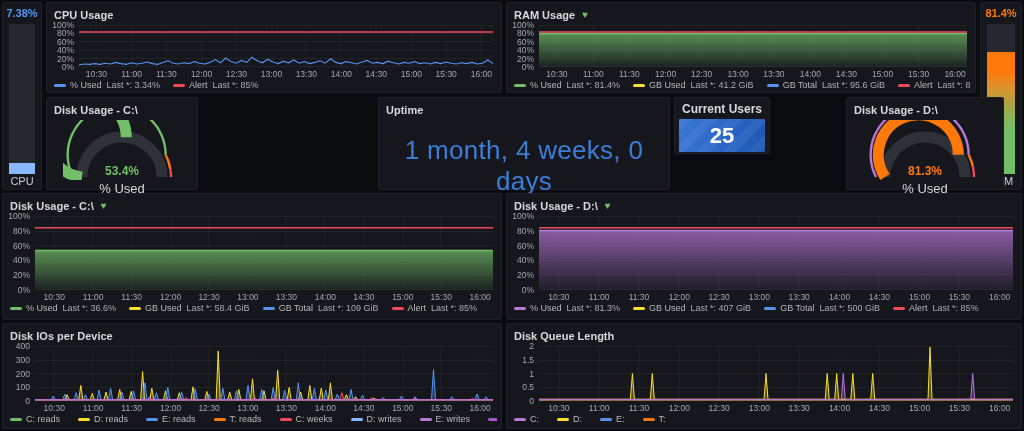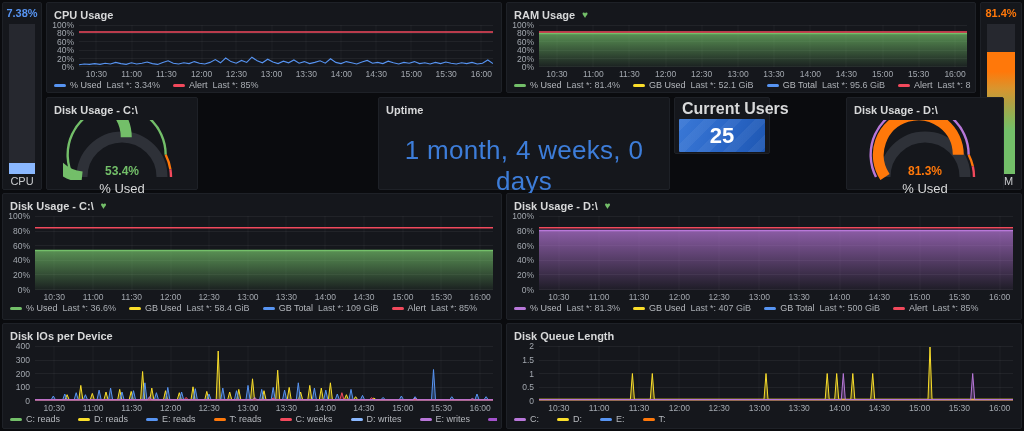--- a/index.html
+++ b/index.html
@@ -46,21 +46,21 @@
   .bar-label{position:absolute;bottom:2px;left:0;right:0;text-align:center;font-size:11px;color:#c9cbce;}
   #p-cpu-bar .bar-value{color:#5794F2;}
   #p-ram-bar .bar-value{color:#FF780A;}
   
   .gauge-wrap{text-align:center;margin-top:1px;}
   .gauge-unit{text-align:center;font-size:13px;color:#d8d9da;margin-top:-3px;}
   
   .uptime-value{text-align:center;font-size:26px;font-weight:500;color:#3d7dd9;margin-top:16px;letter-spacing:0.3px;}
   
   #p-users{padding:2px 3px 3px;}
-  #p-users .p-title{padding:2px 4px 2px;font-size:16px;height:14px;font-weight:600;}
+  #p-users .p-title{padding:2px 4px 2px;font-size:12px;height:14px;font-weight:600;}
   .users-box{height:33px;margin:1px 1px 0;border-radius:1px;display:flex;align-items:center;justify-content:center;
      background:
        repeating-linear-gradient(135deg, rgba(255,255,255,0.055) 0 9px, rgba(255,255,255,0) 9px 18px),
        linear-gradient(110deg,#3a78d6 0%,#2a66c6 55%,#1e57b2 100%);}
   .users-value{font-size:22px;font-weight:600;color:#ffffff;}
 </style>
 </head>
 <body>
 
 <div id="dash">
@@ -199,21 +199,21 @@
       </div>
     <div class="legend">
         <div class="leg-item">
           <span class="leg-swatch" style="background: rgb(115, 191, 105);"></span>
           <span class="leg-label">% Used</span>
           <span class="leg-value">Last *: 81.4%</span>
         </div>
         <div class="leg-item">
           <span class="leg-swatch" style="background: rgb(250, 222, 42);"></span>
           <span class="leg-label">GB Used</span>
-          <span class="leg-value">Last *: 52.1 GiB</span>
+          <span class="leg-value">Last *: 41.2 GiB</span>
         </div>
         <div class="leg-item">
           <span class="leg-swatch" style="background: rgb(87, 148, 242);"></span>
           <span class="leg-label">GB Total</span>
           <span class="leg-value">Last *: 95.6 GiB</span>
         </div>
         <div class="leg-item">
           <span class="leg-swatch" style="background: rgb(242, 73, 92);"></span>
           <span class="leg-label">Alert</span>
           <span class="leg-value">Last *: 85%</span>

